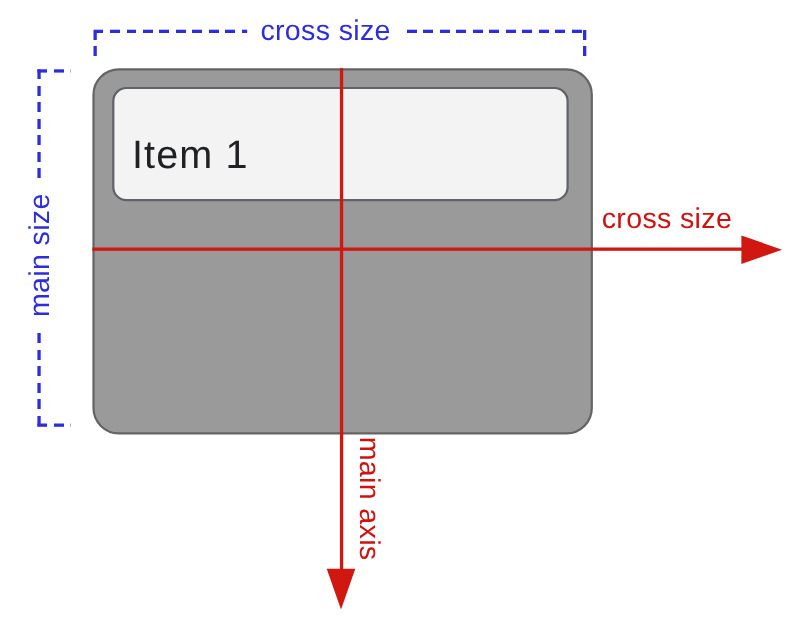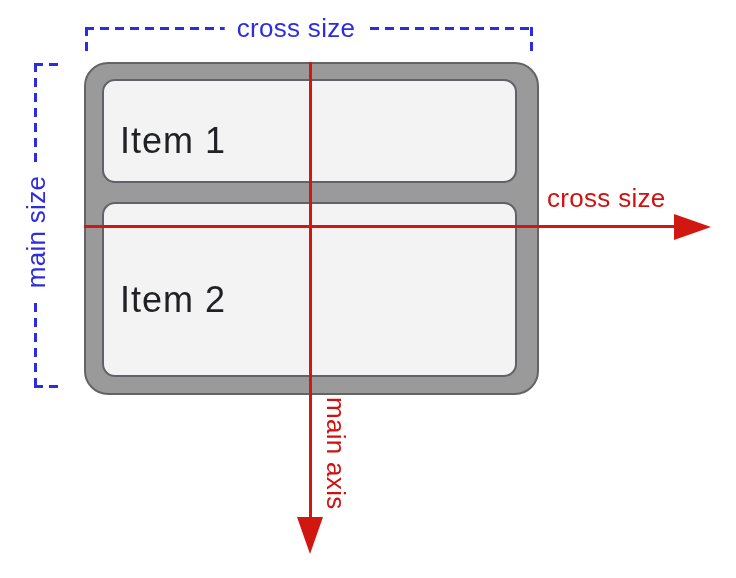--- a/index.html
+++ b/index.html
@@ -120,23 +120,20 @@
     transform-origin: 0 0;
   }
 </style>
 </head>
 <body>
 
 <div class="flex-container">
   <div class="flex-item flex-item-1">
     <span class="item-label">Item 1</span>
   </div>
-  <div class="flex-item flex-item-2">
-    <span class="item-label">Item 2</span>
-  </div>
 </div>
 
 <div class="dash-h cross-size-bar"></div>
 <div class="dash-v cross-size-tick-l"></div>
 <div class="dash-v cross-size-tick-r"></div>
 <div class="size-label cross-size-label">cross size</div>
 
 <div class="dash-v main-size-bar"></div>
 <div class="dash-h main-size-tick-t"></div>
 <div class="dash-h main-size-tick-b"></div>

